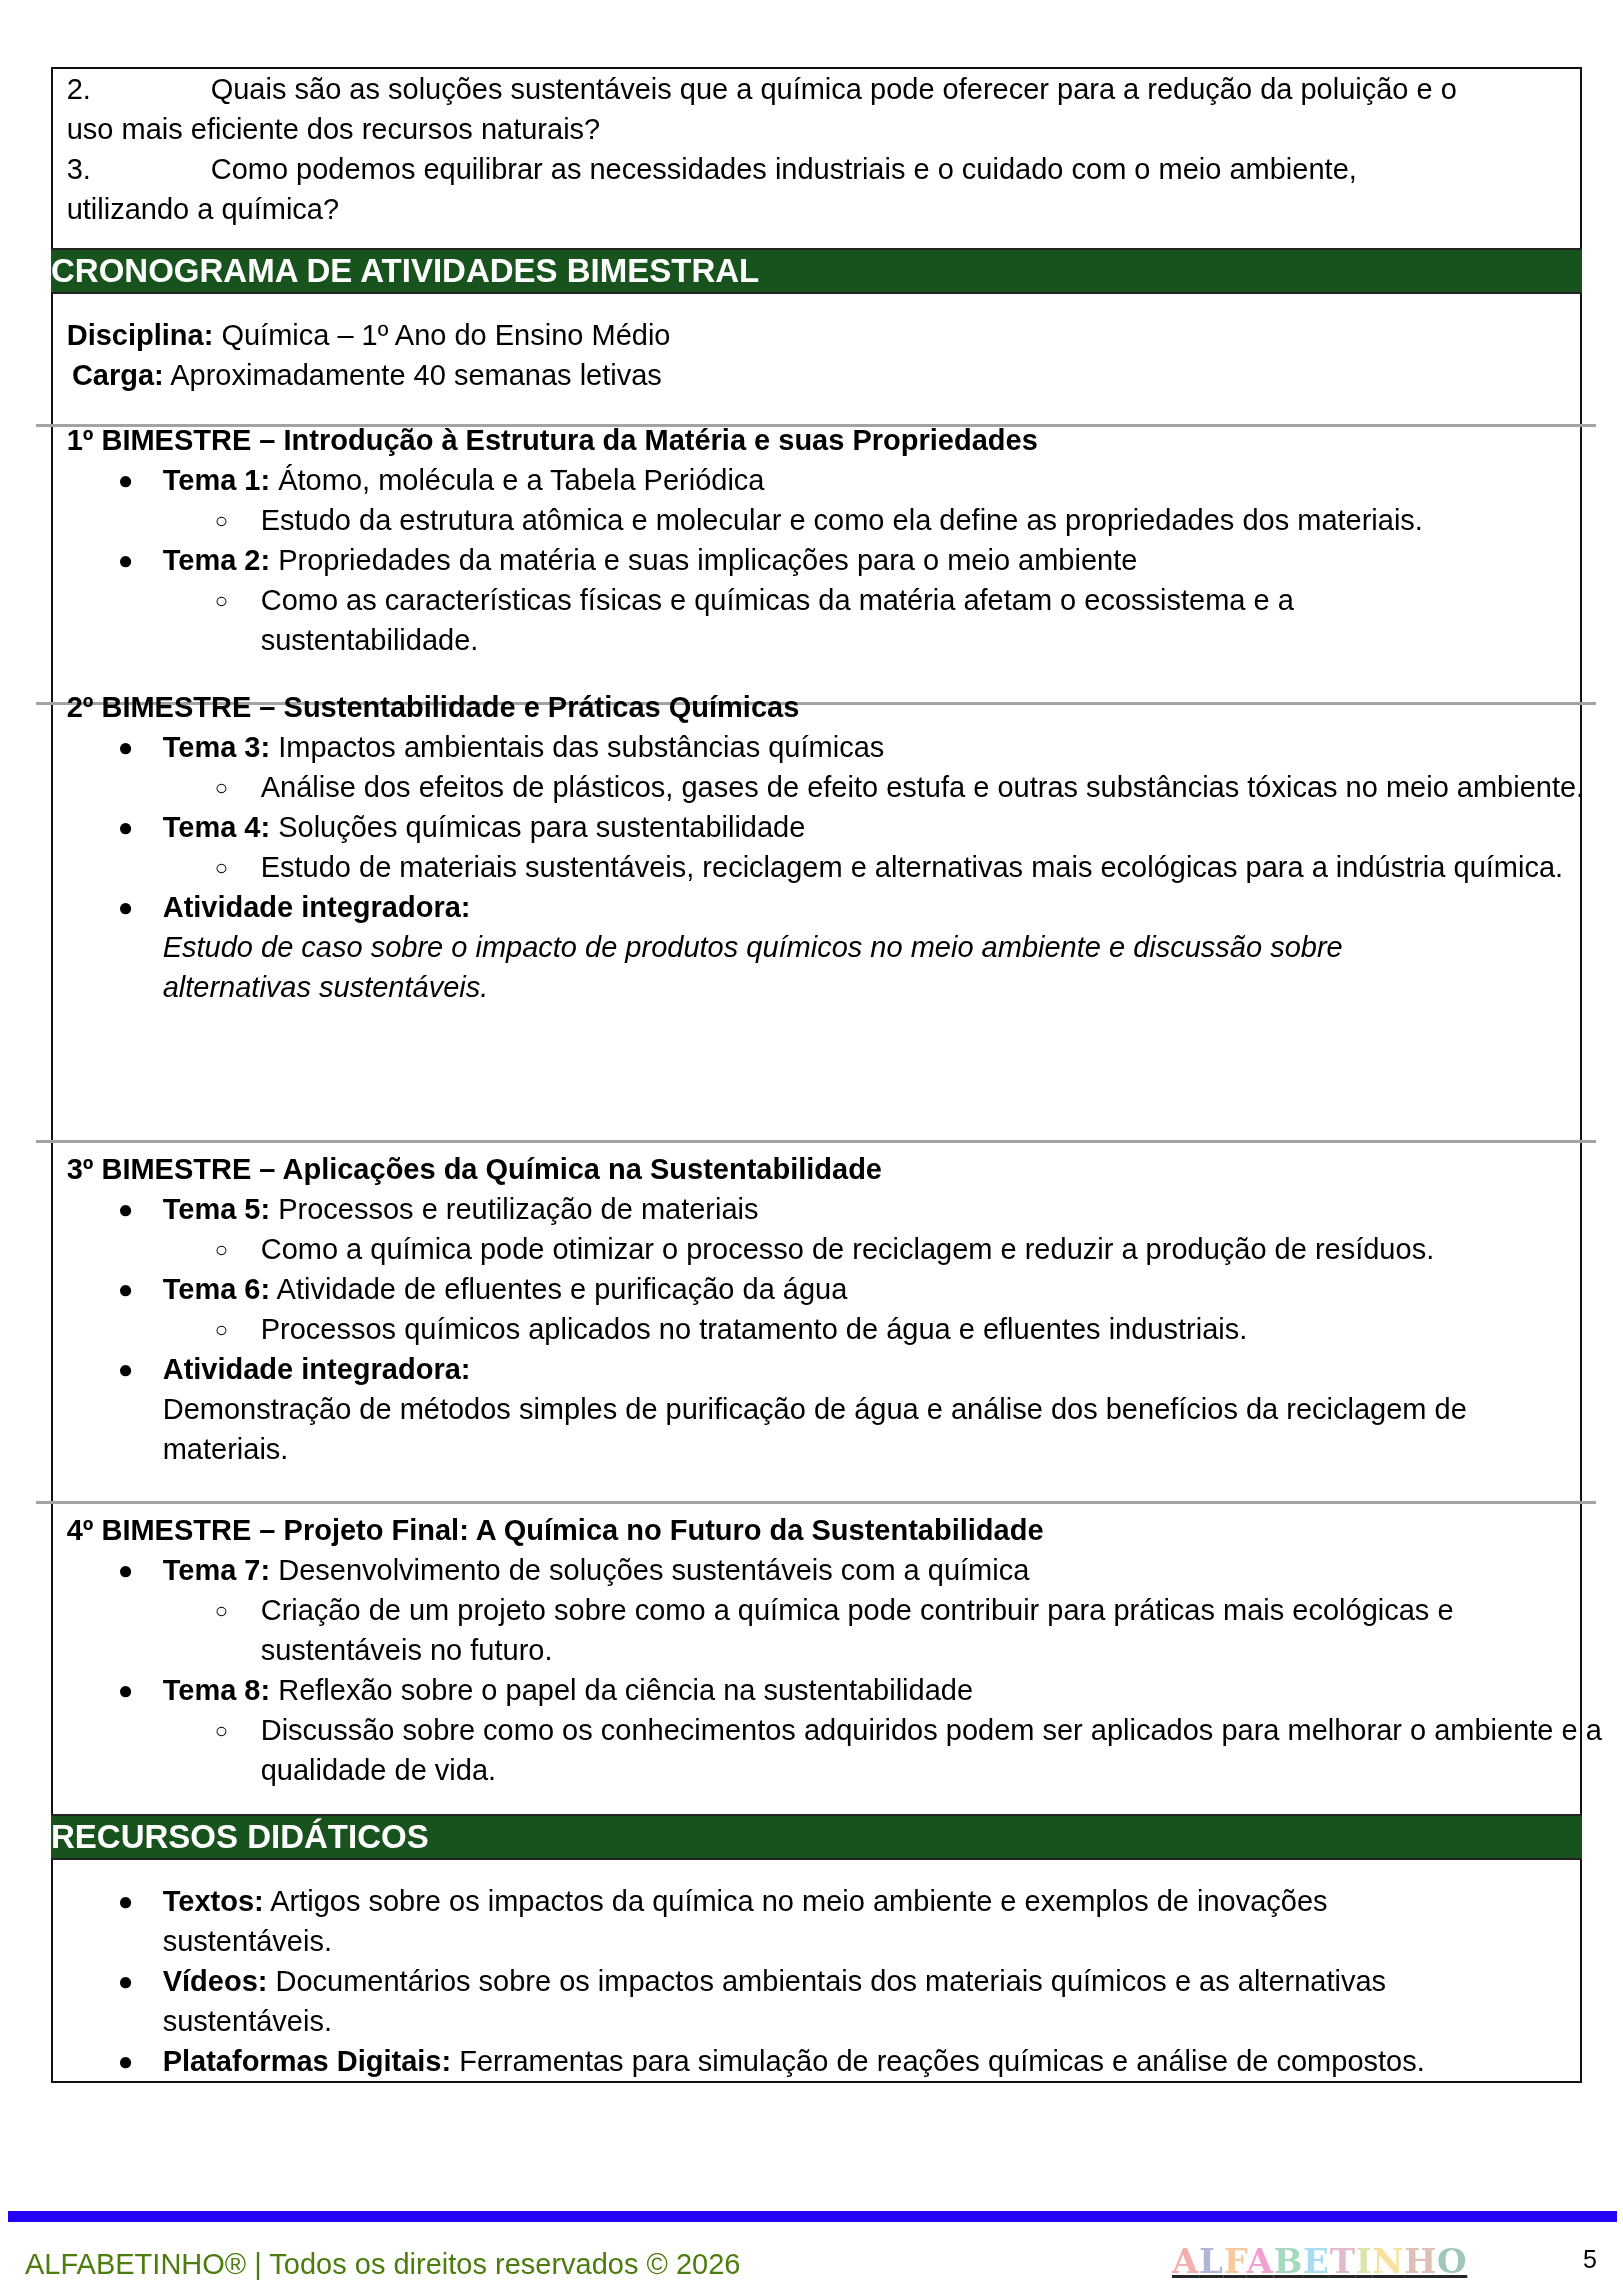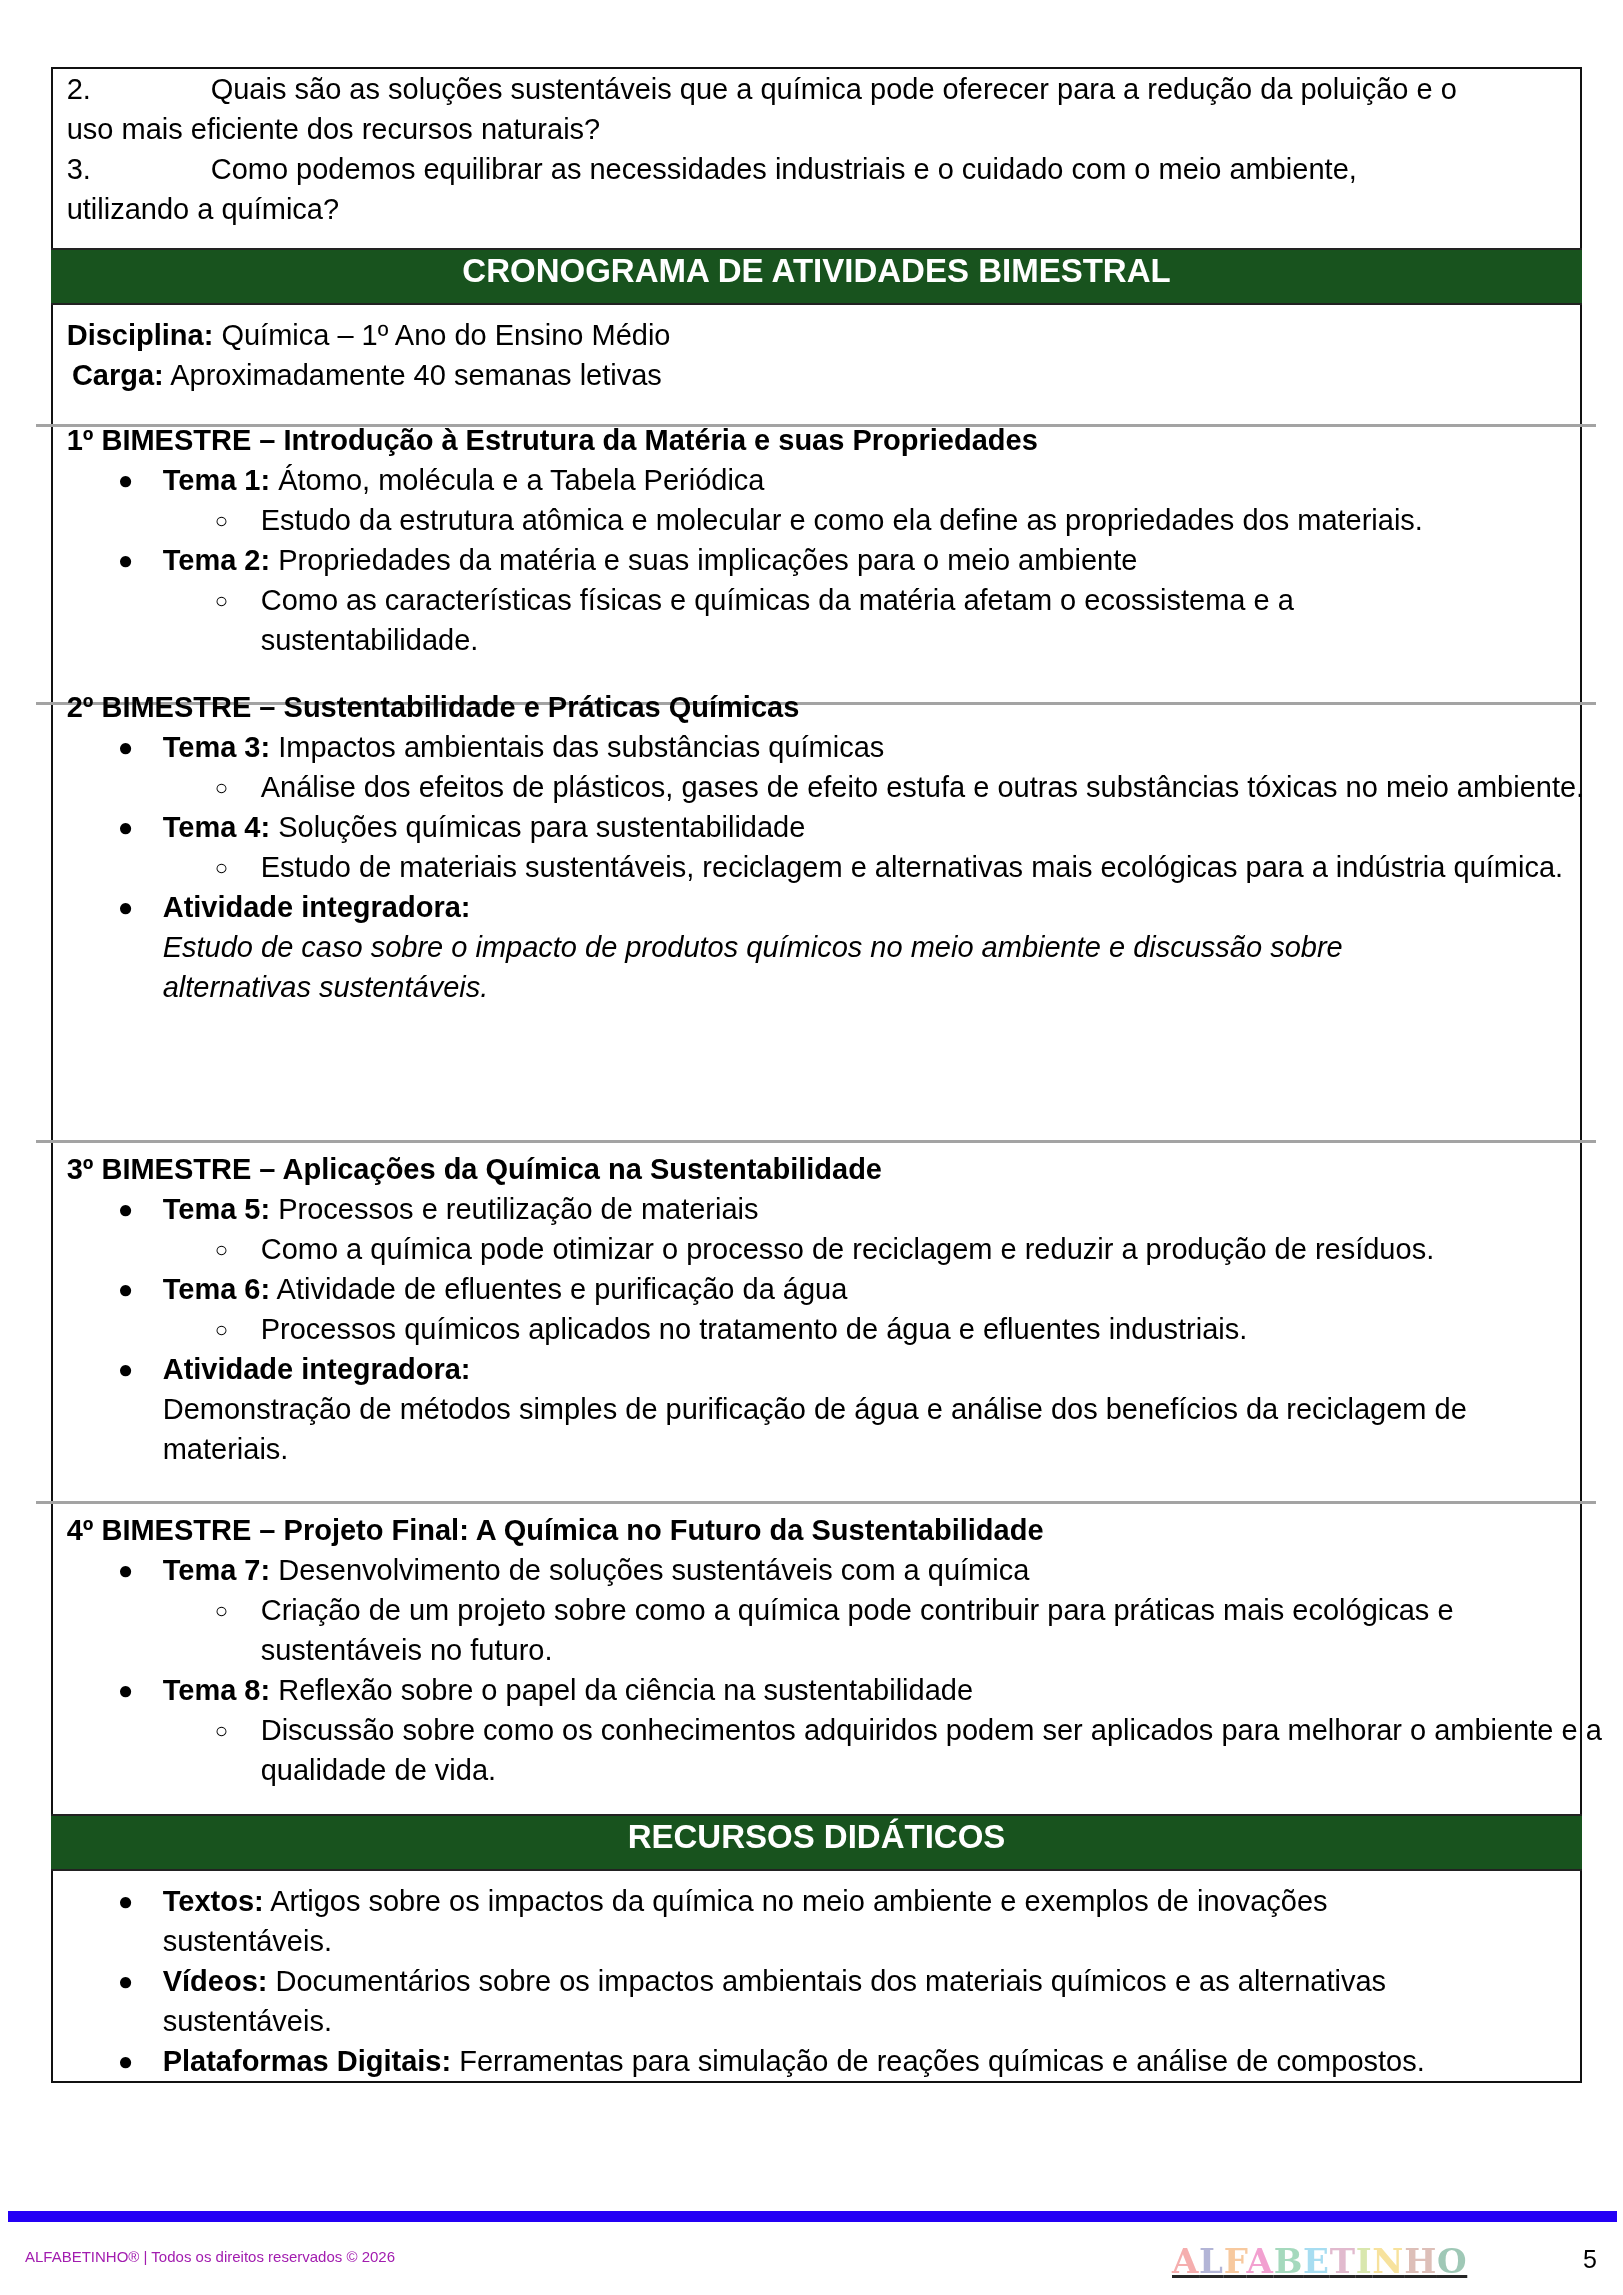--- a/index.html
+++ b/index.html
@@ -2,34 +2,34 @@
 <html style="font-size:10.5px"><head>
 <meta charset="utf-8">
 <style>
   html, body { margin:0; padding:0; background:#ffffff; }
   body { width:1623px; height:2295px; position:relative; overflow:hidden;
          font-family:"Liberation Sans", "DejaVu Sans", sans-serif; color:#000; }
   .frame { position:absolute; left:51px; top:67px; width:1531px; height:2016px;
            border:2px solid #111; box-sizing:border-box; }
   .sec { position:absolute; left:51px; width:1531px; box-sizing:border-box; padding:0 15.7px; }
   .txt { font-size:29px; line-height:40px; }
-  .green { position:absolute; left:51px; width:1531px; background:#18531e; height:57px;
+  .green { position:absolute; left:51px; width:1531px; background:#18531e; height:46px;
            border-top:2px solid #222; border-bottom:2px solid #222; box-sizing:border-box;
-           color:#fff; font-weight:bold; font-size:33px; text-align:center; line-height:41px; }
+           color:#fff; font-weight:bold; font-size:33px; text-align:left; line-height:41px; }
   .divider { position:absolute; left:36px; width:1560px; height:3.3px; background:#a3a3a3; }
   .q { display:flex; }
   .q .num { width:144px; flex:none; }
   b { font-weight:bold; }
   ul.lvl1 { list-style:none; margin:0; padding:0; }
   ul.lvl1 > li { position:relative; padding-left:96px; }
   ul.lvl1 > li > .bullet { position:absolute; left:51px; top:0; font-size:26px; }
   .sub { display:block; padding-left:194px; position:relative; }
   .sub .bullet { position:absolute; left:148px; top:1.3px; font-size:22px; }
   .footer-bar { position:absolute; left:7.9px; top:2211px; width:1609px; height:11px; background:#2400f5; }
-  .footer-text { position:absolute; left:25px; top:2248px; font-size:15px; color:#a21caf; }
+  .footer-text { position:absolute; left:25px; top:2248px; font-size:29px; color:#4d7c0f; }
   .logo { position:absolute; left:1172px; top:2241px; font-family:"DejaVu Serif", serif;
           font-weight:bold; font-size:34px; letter-spacing:0.7px;text-decoration:underline; }
   .logo span { opacity:0.85; }
   .pagenum { position:absolute; left:1583px; top:2245px; font-size:25px; }
 </style>
 </head>
 <body>
 
 <div class="frame"></div>
 

